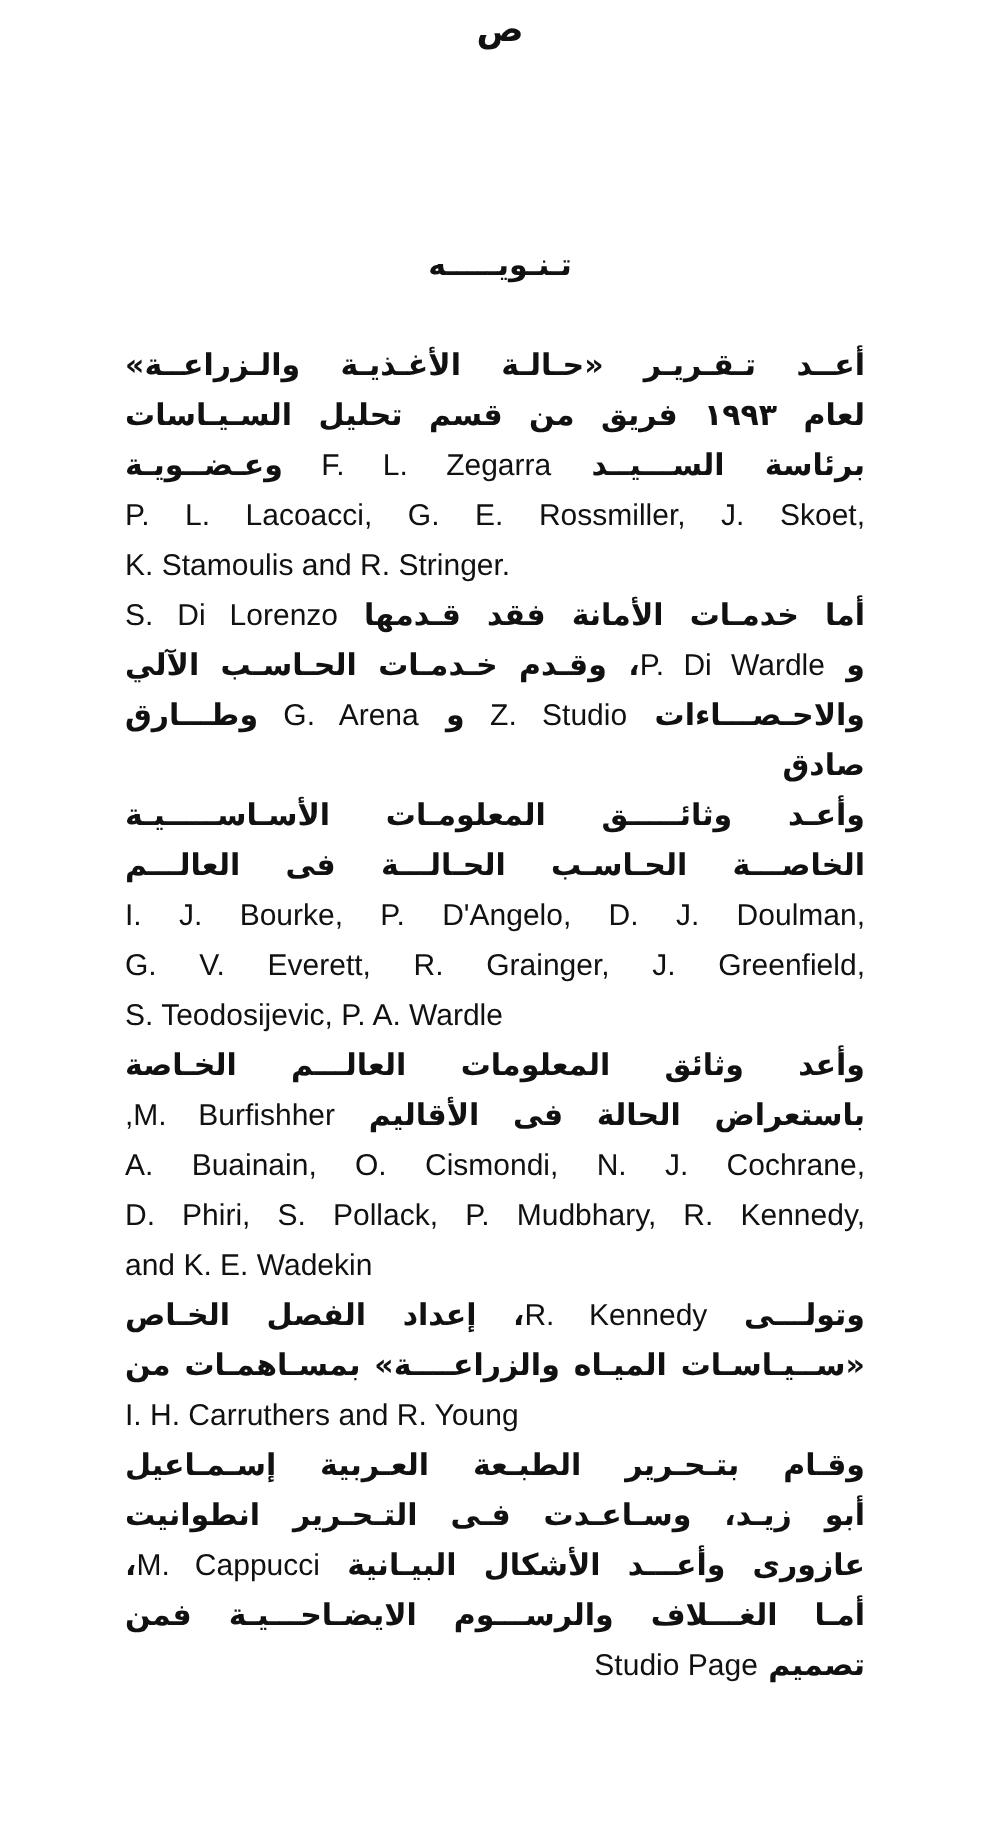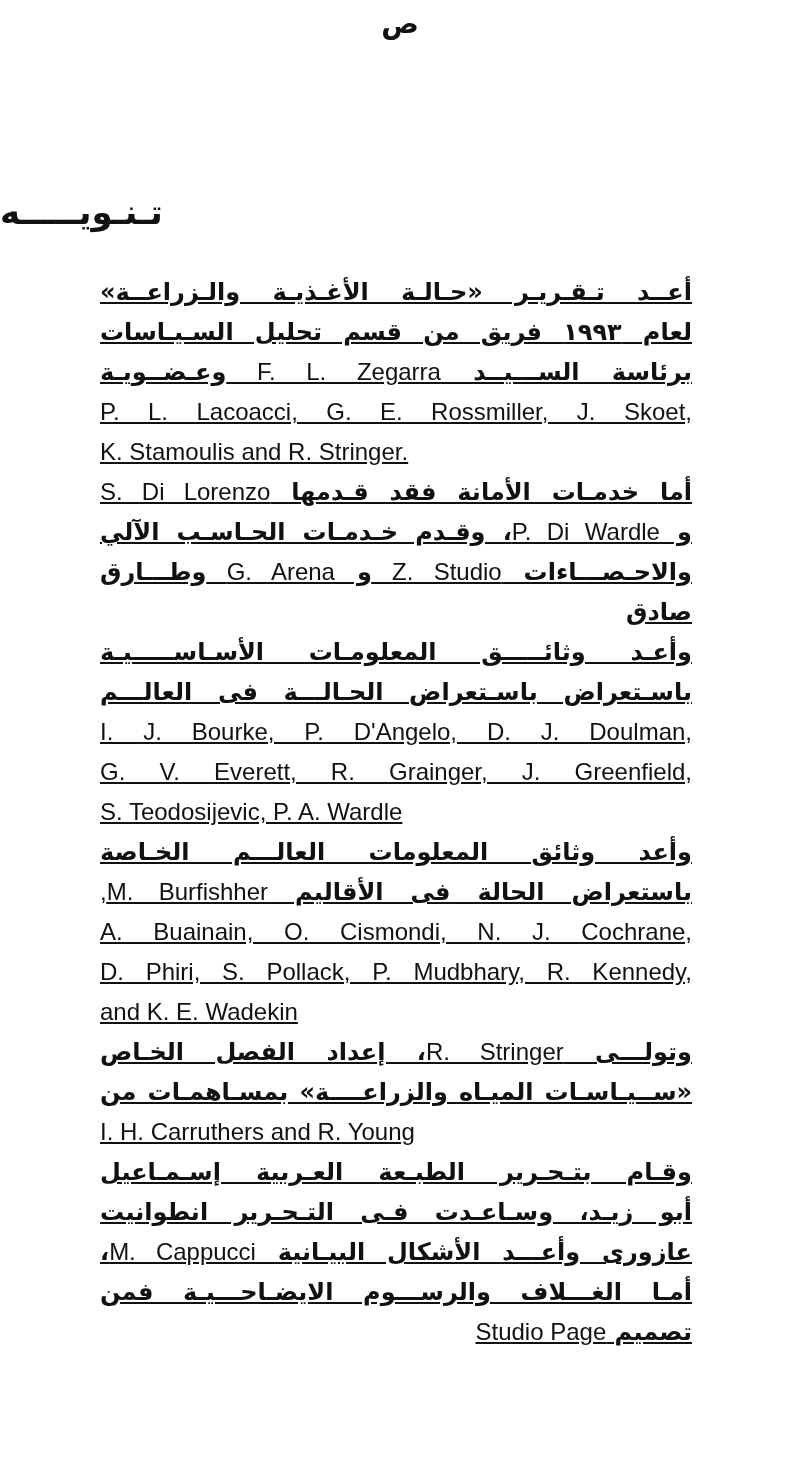--- a/index.html
+++ b/index.html
@@ -21,30 +21,30 @@
     height: 36px;
     line-height: 36px;
     text-align: center;
     font-size: 28px;
     font-weight: 700;
   }
   .doc-title {
     margin-top: 148px;
     height: 44px;
     line-height: 44px;
-    font-size: 34px;
+    text-align: center;
+    font-size: 24px;
     font-weight: 700;
     letter-spacing: 1px;
   }
   .text-block {
     margin: 38px 76px 0 100px;
     width: 592px;
     font-size: 24px;
     font-weight: 700;
-    text-decoration: underline;
   }
   .line {
     height: 40px;
     line-height: 40px;
     overflow: hidden;
     direction: rtl;
     text-align: right;
     white-space: normal;
   }
   .line.ltr {
@@ -75,30 +75,30 @@
       <div class="line justify" dir="rtl">أعــد تـقـريـر «حـالـة الأغـذيـة والـزراعــة»</div>
       <div class="line justify" dir="rtl">لعام ١٩٩٣ فريق من قسم تحليل السـيـاسات</div>
       <div class="line justify" dir="rtl">برئاسة الســـيــد <span class="latin">F. L. Zegarra </span>وعـضــويـة</div>
       <div class="line justify ltr" dir="ltr"><span class="latin">P. L. Lacoacci, G. E. Rossmiller, J. Skoet,</span></div>
       <div class="line left ltr" dir="ltr"><span class="latin">K. Stamoulis and R. Stringer.</span></div>
       <div class="line justify" dir="rtl">أما خدمـات الأمانة فقد قـدمها <span class="latin">S. Di Lorenzo</span></div>
       <div class="line justify" dir="rtl">و <span class="latin">P. Di Wardle</span>، وقـدم خـدمـات الحـاسـب الآلي</div>
       <div class="line justify" dir="rtl">والاحـصـــاءات <span class="latin">Z. Studio </span>و <span class="latin">G. Arena </span>وطـــارق</div>
       <div class="line right" dir="rtl">صادق</div>
       <div class="line justify" dir="rtl">وأعـد وثائـــــق المعلومـات الأسـاســـــيـة</div>
-      <div class="line justify" dir="rtl">باسـتعراض باسـتعراض الحـالـــة فى العالـــم</div>
+      <div class="line justify" dir="rtl">الخاصـــة الحـاسـب الحـالـــة فى العالـــم</div>
       <div class="line justify ltr" dir="ltr"><span class="latin">I. J. Bourke, P. D'Angelo, D. J. Doulman,</span></div>
       <div class="line justify ltr" dir="ltr"><span class="latin">G. V. Everett, R. Grainger, J. Greenfield,</span></div>
       <div class="line left ltr" dir="ltr"><span class="latin">S. Teodosijevic, P. A. Wardle</span></div>
       <div class="line justify" dir="rtl">وأعد وثائق المعلومات العالـــم الخـاصة</div>
       <div class="line justify" dir="rtl">باستعراض الحالة فى الأقاليم <span class="latin">M. Burfishher,</span></div>
       <div class="line justify ltr" dir="ltr"><span class="latin">A. Buainain, O. Cismondi, N. J. Cochrane,</span></div>
       <div class="line justify ltr" dir="ltr"><span class="latin">D. Phiri, S. Pollack, P. Mudbhary, R. Kennedy,</span></div>
       <div class="line left ltr" dir="ltr"><span class="latin">and K. E. Wadekin</span></div>
-      <div class="line justify" dir="rtl">وتولـــى <span class="latin">R. Stringer</span>، إعداد الفصل الخـاص</div>
+      <div class="line justify" dir="rtl">وتولـــى <span class="latin">R. Kennedy</span>، إعداد الفصل الخـاص</div>
       <div class="line justify" dir="rtl">«ســيـاسـات الميـاه والزراعــــة» بمسـاهمـات من</div>
       <div class="line left ltr" dir="ltr"><span class="latin">I. H. Carruthers and R. Young</span></div>
       <div class="line justify" dir="rtl">وقـام بتـحـرير الطبـعة العـربية إسـمـاعيل</div>
       <div class="line justify" dir="rtl">أبو زيـد، وسـاعـدت فـى التـحـرير انطوانيت</div>
       <div class="line justify" dir="rtl">عازورى وأعـــد الأشكال البيـانية <span class="latin">M. Cappucci</span>،</div>
       <div class="line justify" dir="rtl">أمـا الغـــلاف والرســـوم الايضـاحـــيـة فمن</div>
       <div class="line right" dir="rtl">تصميم <span class="latin">Studio Page</span></div>
     </div>
 </div>
 

